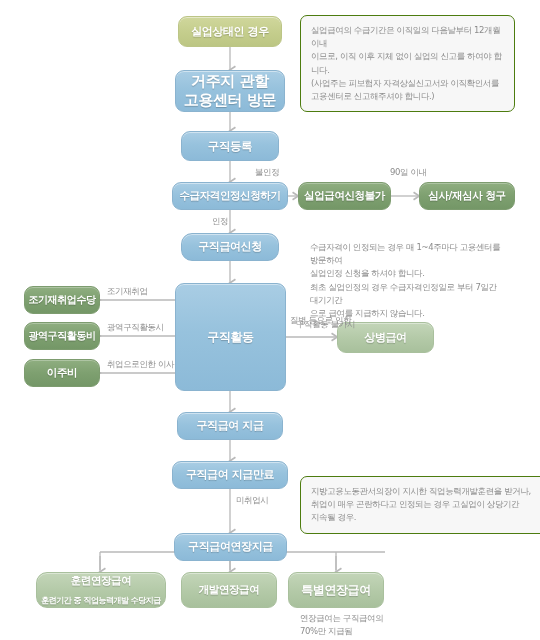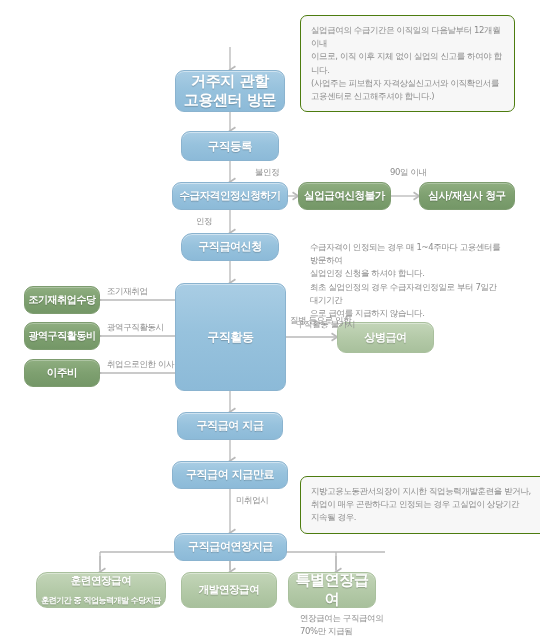--- a/index.html
+++ b/index.html
@@ -116,20 +116,21 @@
 
       <line x1="286" y1="337" x2="337" y2="337" marker-end="url(#arrowRight)"></line>
 
       <path d="M230,533 L230,552 M100,552 L385,552 M100,552 L100,570 M230,552 L230,570 M336,552 L336,570"></path>
       <line x1="100" y1="556" x2="100" y2="572" marker-end="url(#arrowDown)"></line>
       <line x1="230" y1="556" x2="230" y2="572" marker-end="url(#arrowDown)"></line>
       <line x1="336" y1="556" x2="336" y2="572" marker-end="url(#arrowDown)"></line>
     </g>
   </svg>
 
+  <div class="box olive" style="left:178px; top:16px; width:104px; height:31px; font-size:11px;">실업상태인 경우</div>
 
   <div class="box blue" style="left:175px; top:70px; width:110px; height:42px; font-size:15px;">
     <span>거주지 관할</span>
     <span>고용센터 방문</span>
   </div>
 
   <div class="box blue" style="left:181px; top:131px; width:98px; height:30px; font-size:11.5px;">구직등록</div>
 
   <div class="box blue" style="left:172px; top:182px; width:116px; height:28px; font-size:10.5px;">수급자격인정신청하기</div>
 
@@ -155,25 +156,25 @@
 
   <div class="box blue" style="left:172px; top:461px; width:116px; height:28px; font-size:11px;">구직급여 지급만료</div>
 
   <div class="box green-pale" style="left:36px; top:572px; width:130px; height:36px;border-radius:11px;">
     <span style="font-size:10.5px;">훈련연장급여</span>
     <span class="sub">훈련기간 중 직업능력개발 수당지급</span>
   </div>
 
   <div class="box green-pale" style="left:181px; top:572px; width:96px; height:36px; font-size:10.5px;">개발연장급여</div>
 
-  <div class="box green-pale" style="left:288px; top:572px; width:88px; height:36px; font-size:15px;">특별연장급여</div>
+  <div class="box green-pale" style="left:288px; top:572px; width:96px; height:36px; font-size:12px;">특별연장급여</div>
 
   <div class="edge-label" style="left:255px; top:167px;">불인정</div>
   <div class="edge-label" style="left:390px; top:167px;">90일 이내</div>
-  <div class="edge-label" style="left:196px; top:216px;">인정</div>
+  <div class="edge-label" style="left:212px; top:216px;">인정</div>
   <div class="edge-label" style="left:107px; top:286px;">조기재취업</div>
   <div class="edge-label" style="left:107px; top:322px;">광역구직활동시</div>
   <div class="edge-label" style="left:107px; top:359px;">취업으로인한 이사</div>
   <div class="edge-label" style="left:290px; top:315px;">질병 등으로 인한</div>
   <div class="edge-label" style="left:296px; top:319px;">구직활동 불가시</div>
   <div class="edge-label" style="left:236px; top:495px;">미취업시</div>
 
   <div class="note" style="left:300px; top:15px; width:215px;">
     <div>실업급여의 수급기간은 이직일의 다음날부터 12개월이내</div>
     <div>이므로,  이직 이후 지체 없이 실업의 신고를 하여야 합니다.</div>

